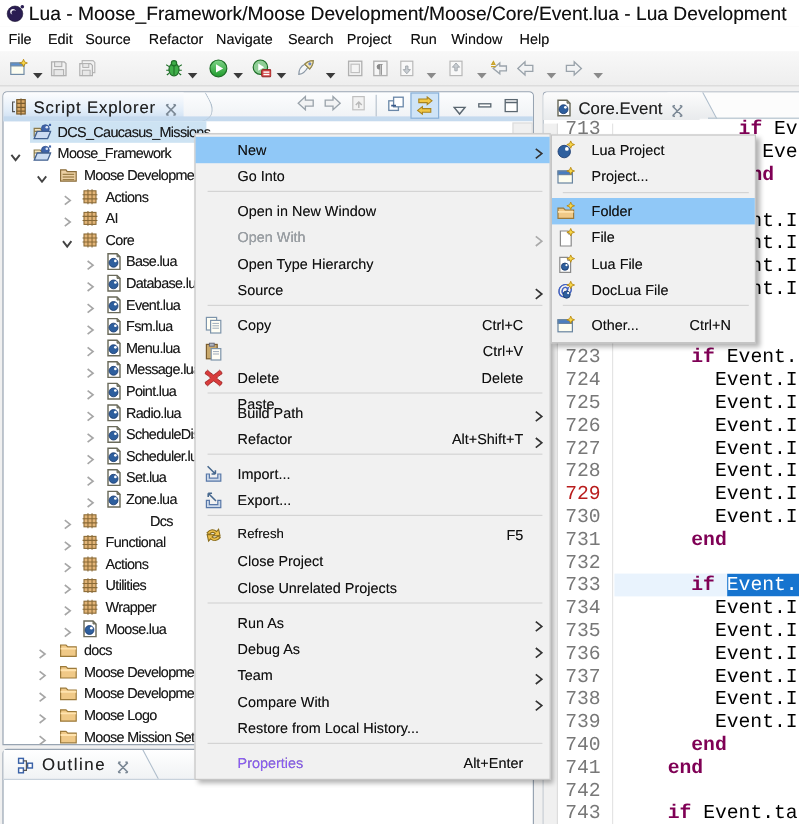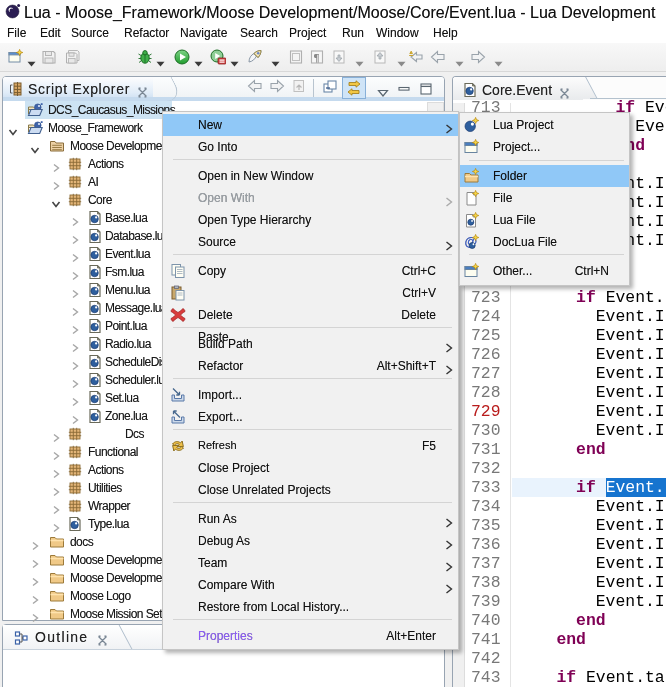--- a/index.html
+++ b/index.html
@@ -418,21 +418,21 @@
 <div class="treerow" style="left:88px;top:499.2px;">Wrapper</div>
 <div class="abs" style="left:51px;top:519.2px;"><svg width="10" height="10" viewBox="0 0 10 10" style="">
       <path d="M3 1.5 L7.5 5 L3 8.5" fill="none" stroke="#a6a6a6" stroke-width="1.4"></path>
     </svg></div>
 <div class="abs" style="left:67px;top:516.2px;"><svg width="16" height="16" viewBox="0 0 16 16" style="">
       <path d="M3 1.5 L10.5 1.5 L13 4 L13 14.5 L3 14.5 Z" fill="#fff" stroke="#6a6a5a" stroke-width="1.2"></path>
       <path d="M10.5 1.5 L10.5 4 L13 4 Z" fill="#8a8a7a" stroke="#6a6a5a" stroke-width="0.8"></path>
       <circle cx="7.6" cy="9.0" r="3.7" fill="#2e5f9e" stroke="#1a3a6e" stroke-width="0.7"></circle>
       <circle cx="9.154" cy="7.446" r="1.11" fill="#fff"></circle>
     </svg></div>
-<div class="treerow" style="left:88px;top:517.2px;">Type.lua</div>
+<div class="treerow" style="left:88px;top:517.2px;">Moose.lua</div>
 <div class="abs" style="left:30px;top:537.2px;"><svg width="10" height="10" viewBox="0 0 10 10" style="">
       <path d="M3 1.5 L7.5 5 L3 8.5" fill="none" stroke="#a6a6a6" stroke-width="1.4"></path>
     </svg></div>
 <div class="abs" style="left:49px;top:534.2px;"><svg width="16" height="16" viewBox="0 0 16 16" style="">
       <path d="M1.5 3.5 L6 3.5 L7.5 5 L14.5 5 L14.5 13 L1.5 13 Z" fill="#f0c987" stroke="#9c7a3a" stroke-width="1"></path>
       <path d="M1.5 6.5 L14.5 6.5" stroke="#ffe3ae" stroke-width="1.6"></path>
     </svg></div>
 <div class="treerow" style="left:70px;top:535.2px;">docs</div>
 <div class="abs" style="left:30px;top:555.2px;"><svg width="10" height="10" viewBox="0 0 10 10" style="">
       <path d="M3 1.5 L7.5 5 L3 8.5" fill="none" stroke="#a6a6a6" stroke-width="1.4"></path>

